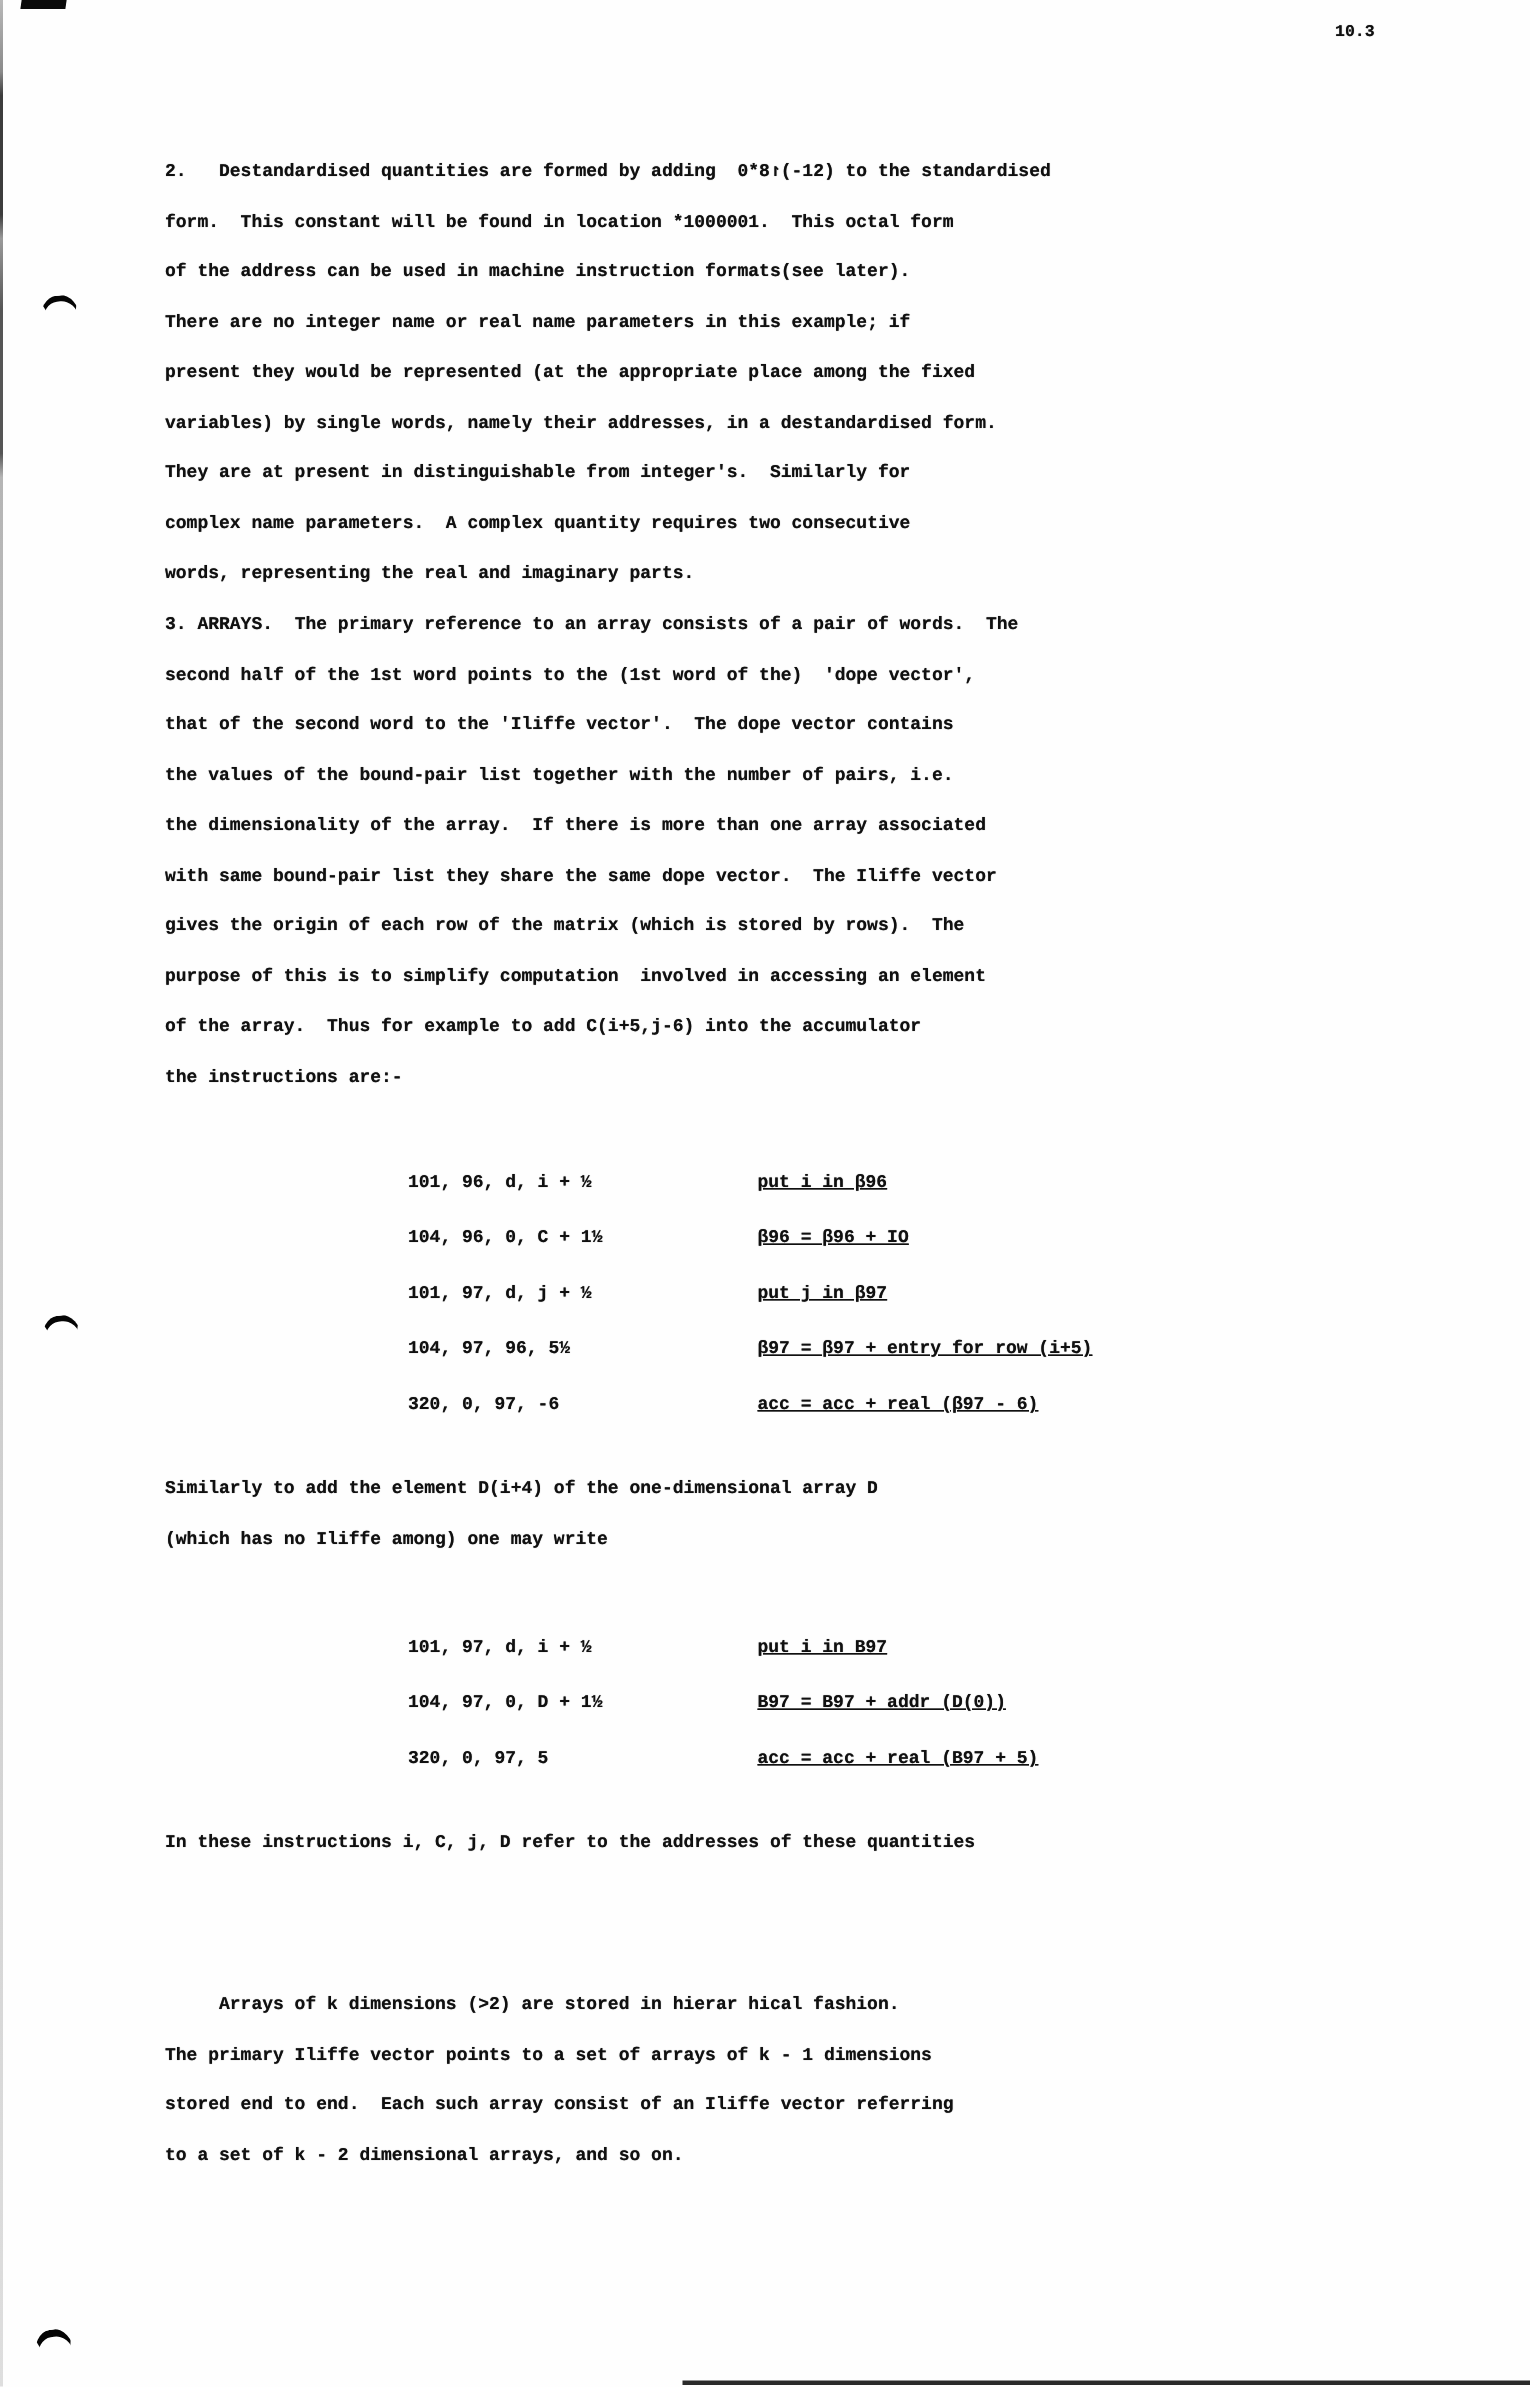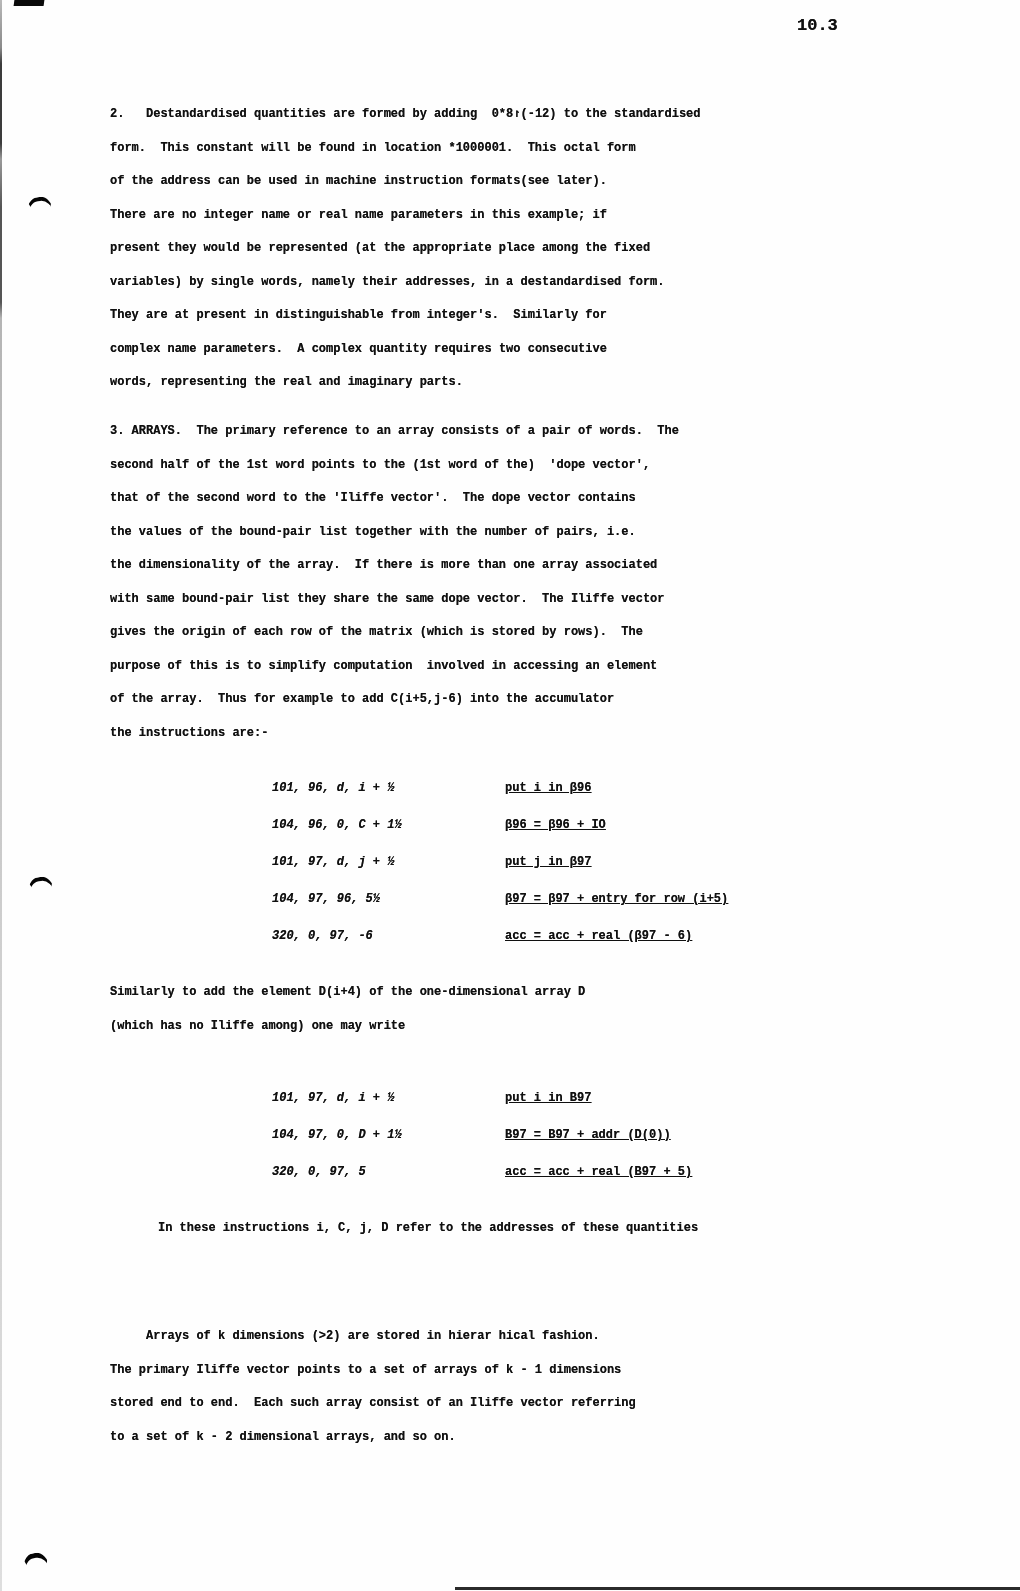--- a/index.html
+++ b/index.html
@@ -11,39 +11,39 @@
   }
   .page{position:absolute;inset:0;background:#fefefe;}
   .ink{
     font-weight:700;
     font-size:12px;
     letter-spacing:0px;
     text-shadow:0 0 0.5px rgba(10,10,10,0.75);
     white-space:pre;
   }
   .page-number{
-    position:absolute;top:16px;left:797px;
-    font-size:17px;
+    position:absolute;top:16px;left:890px;
+    font-size:11px;
   }
   .block{position:absolute;left:110px;width:860px;}
   .text-line{line-height:33.5px;height:33.5px;}
   .u{
     text-decoration-thickness:2px;
     text-underline-offset:4.5px;
   }
   .code-row{line-height:37px;height:37px;display:flex;padding-left:162px;}
-  .code-instr{display:inline-block;width:233px;font-style:italic;}
+  .code-instr{display:inline-block;width:233px;}
   .code-comment{display:inline-block;text-decoration:underline;}
   
   #blk0{top:98px;}
-  #blk1{top:400px;margin-top:15px;}
+  #blk1{top:400px;}
   #blk2{top:770px;}
   #blk3{top:976px;}
   #blk4{top:1080px;}
-  #blk5{top:1212px;margin-left:48px;}
+  #blk5{top:1212px;}
   #blk6{top:1320px;font-family:Liberation Mono, monospace;}
   
   .edge-line{
     position:absolute;left:0;top:0;width:2px;height:1591px;
     background:linear-gradient(to bottom,
       #b9b9b9 0%, #8a8a8a 3%, #3c3c3c 4%, #3c3c3c 9%,
       #9a9a9a 10%, #555 13%, #555 19%, #b5b5b5 20%,
       #cfcfcf 60%, #dedede 100%);
   }
   .topleft-mark{

